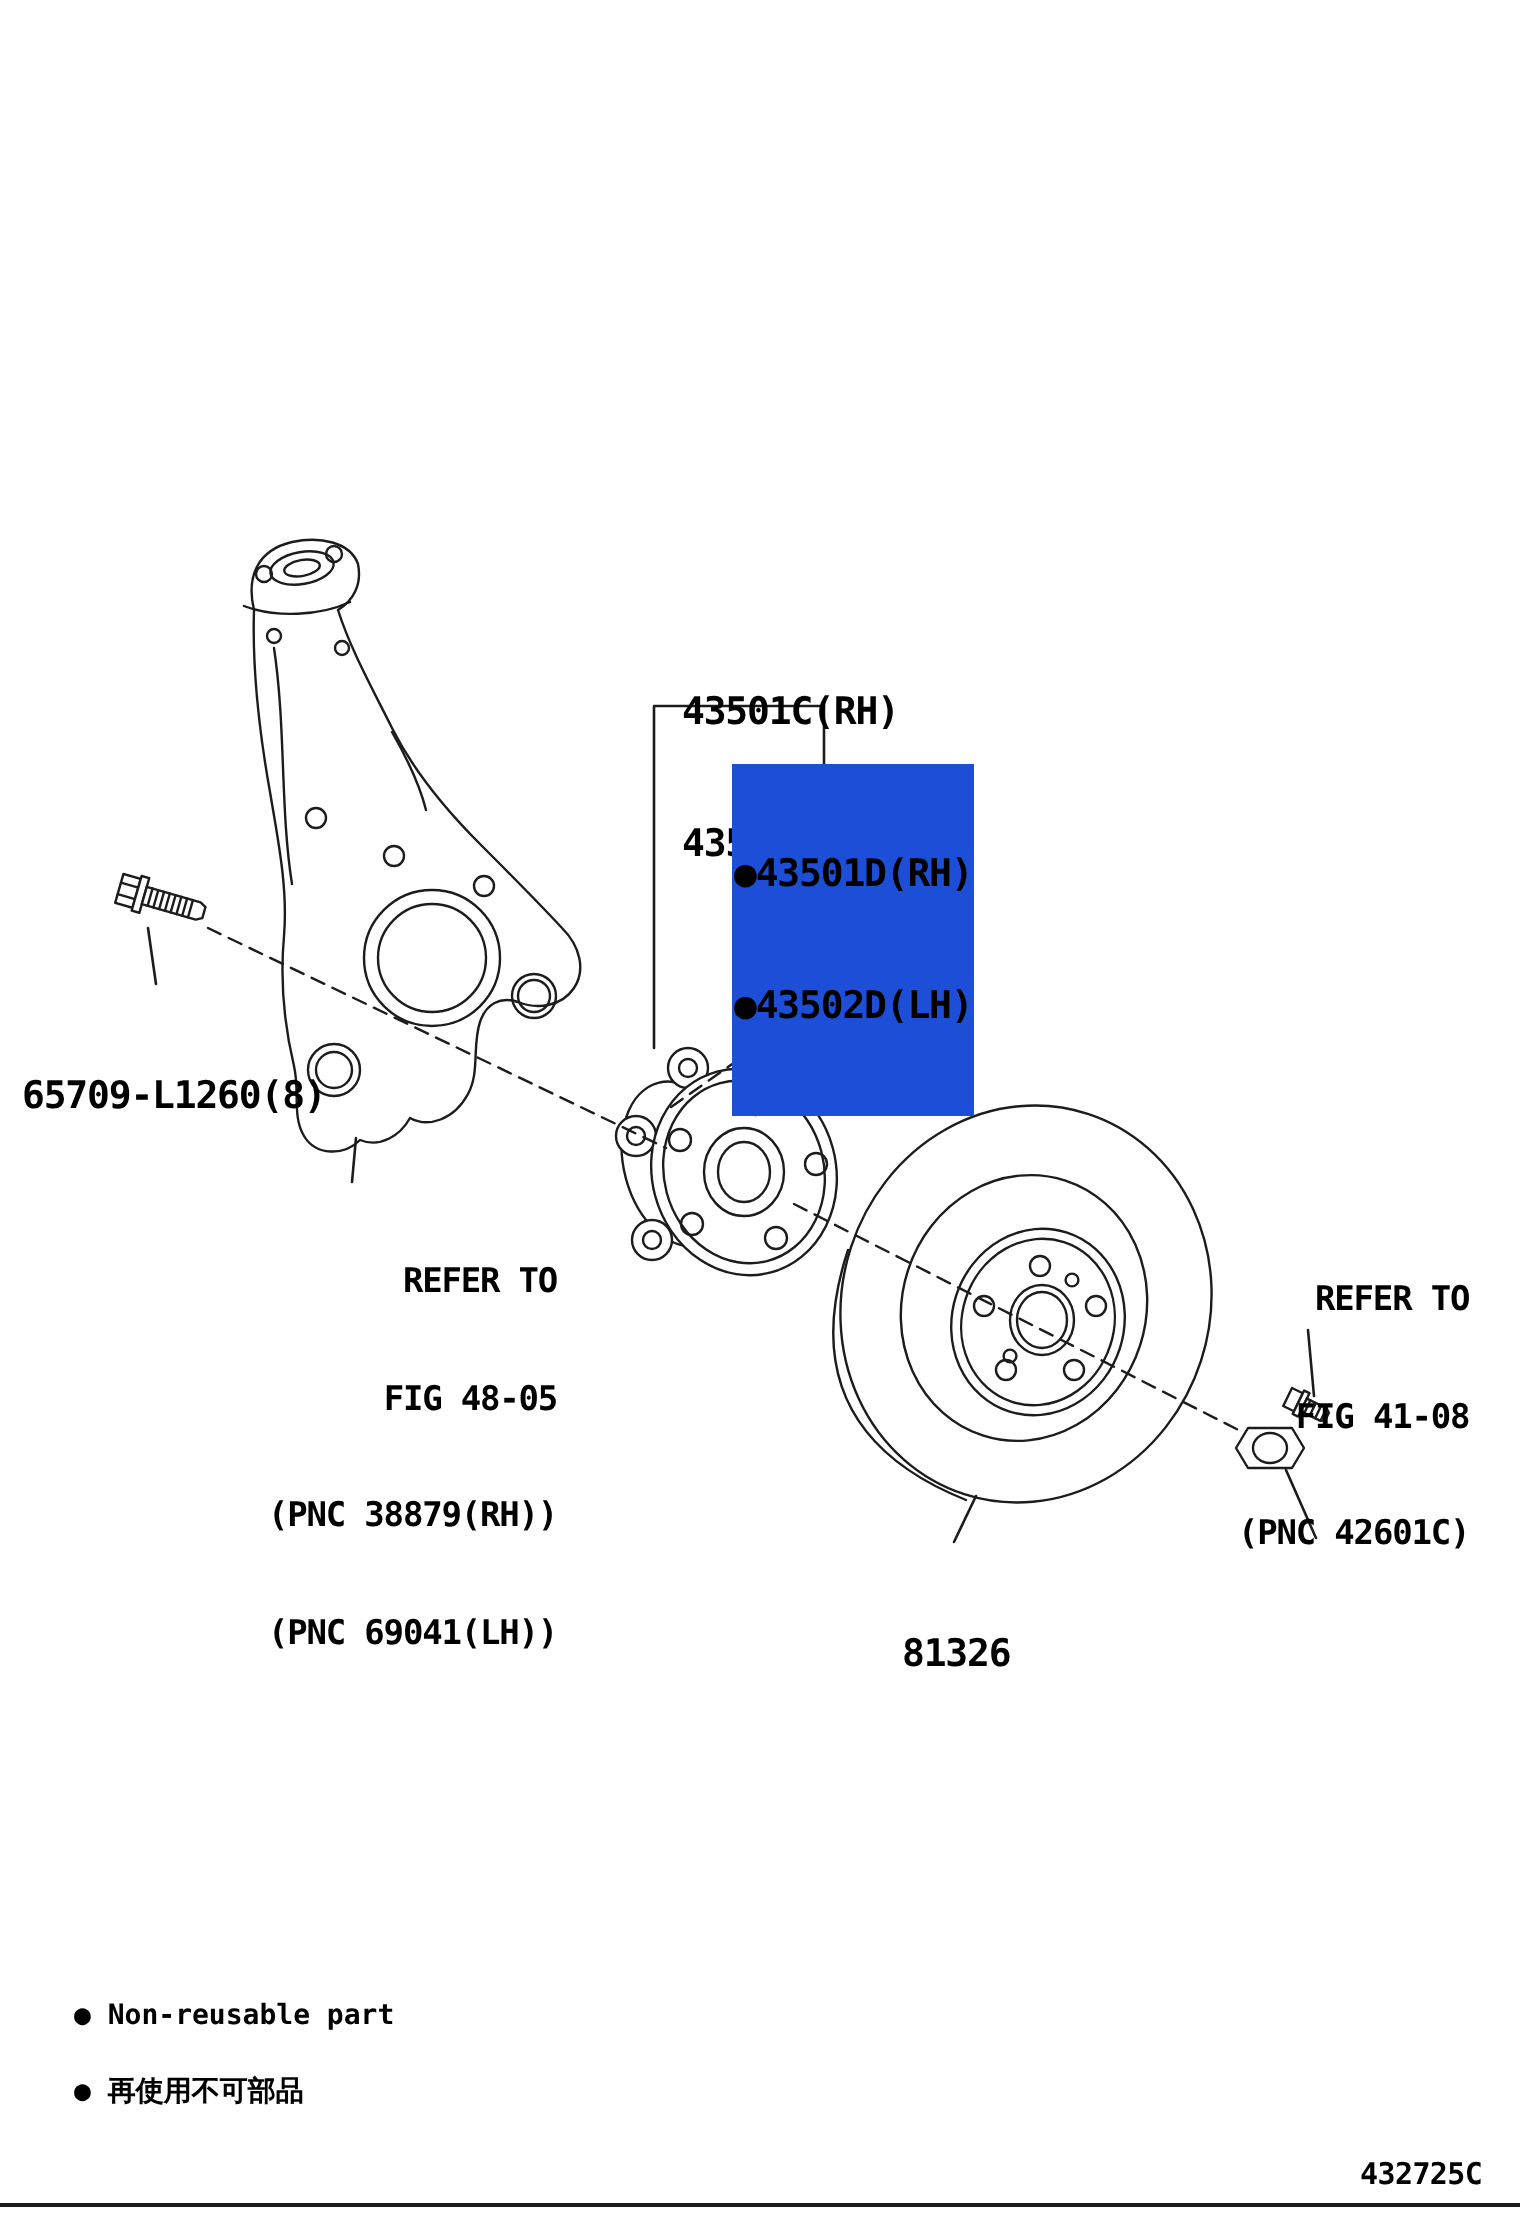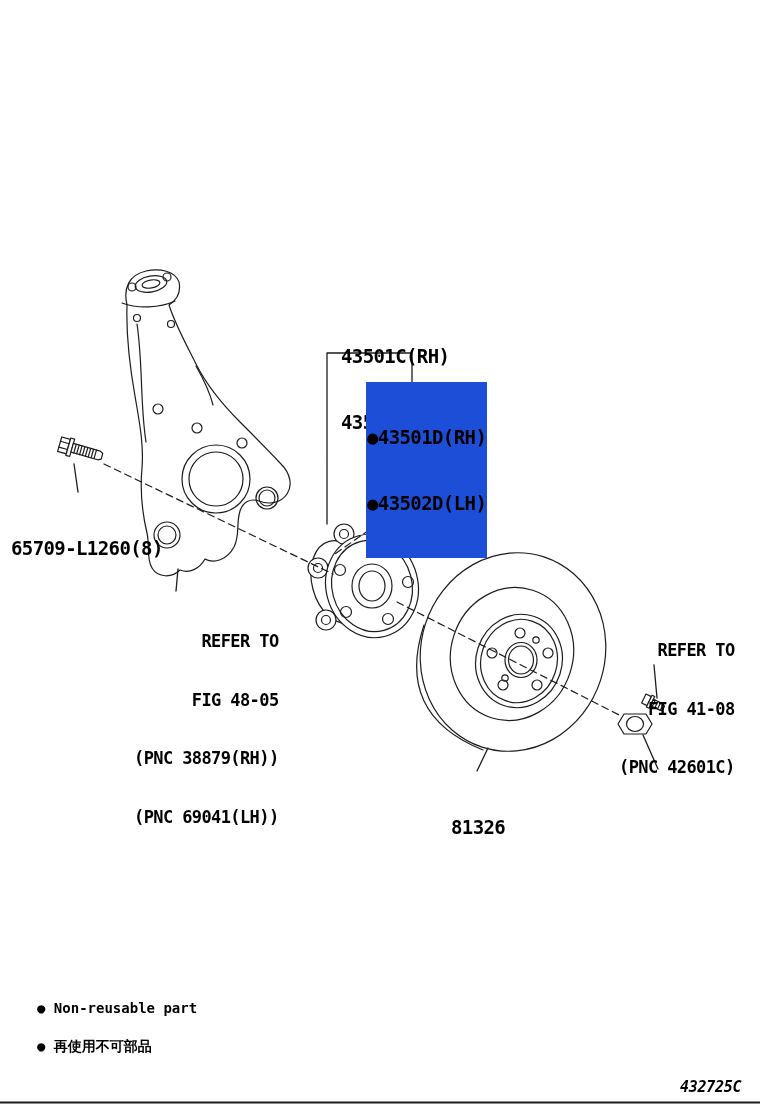--- a/index.html
+++ b/index.html
@@ -4,21 +4,21 @@
 <style>
   html,body{margin:0;padding:0;background:#fff;}
   .canvas{position:relative;width:760px;height:1112px;background:#fff;overflow:hidden;
           font-family:"DejaVu Sans Mono","Liberation Mono",monospace;color:#000;margin-top:12px;}
   svg.art{position:absolute;left:0;top:0;}
   .lbl{position:absolute;font-weight:700;font-size:19px;line-height:22px;letter-spacing:-0.6px;white-space:pre;}
   .lbl.sm{font-size:17px;line-height:19.5px;text-align:right;}
   .lbl.bg{background:#1d4ed8;padding:0 1px;}
   .legend{position:absolute;font-weight:700;font-size:14px;line-height:16px;white-space:pre;
           font-family:"DejaVu Sans Mono","DejaVu Sans",sans-serif;}
-  .code{position:absolute;font-weight:700;font-size:15px;letter-spacing:-0.3px;font-style:italic;}
+  .code{position:absolute;font-weight:700;font-size:15px;letter-spacing:-0.3px;}
 </style>
 </head>
 <body>
 
 <div class="canvas">
 
   <svg class="art" width="760" height="1112" viewBox="0 0 760 1112" fill="none" stroke="#1c1c1c" stroke-width="1.2" stroke-linecap="round" stroke-linejoin="round">
 
     <g>
       <path fill="#ffffff" d="M127,293 C123,276 129,263 146,259 C160,256 175,259 179,270

